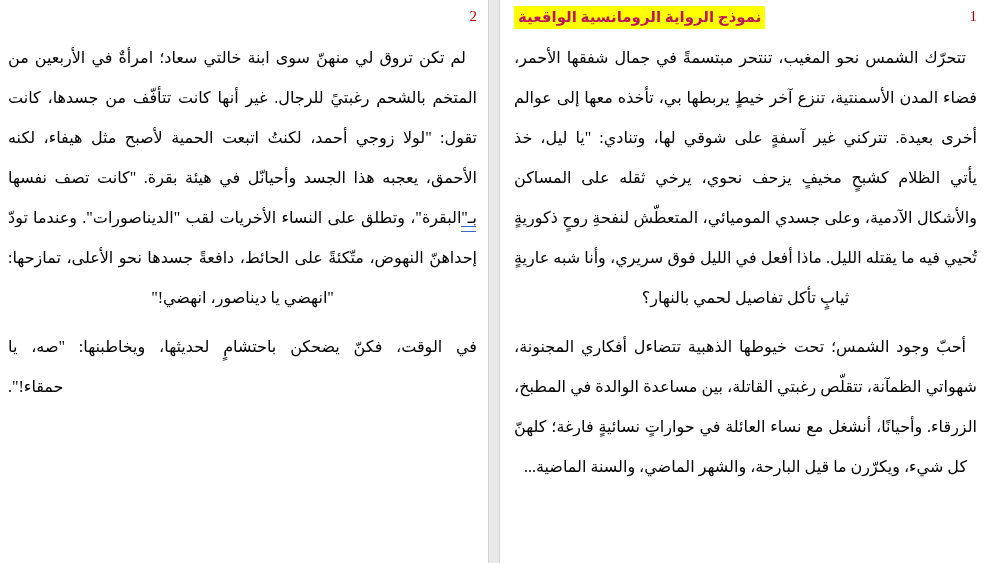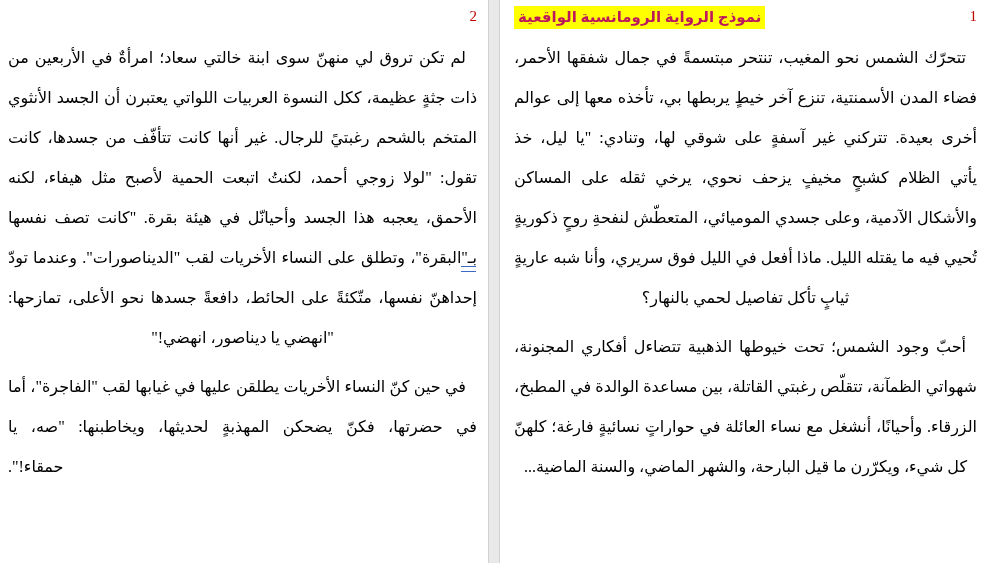--- a/index.html
+++ b/index.html
@@ -40,34 +40,32 @@
 
 <div class="screen">
 
   <div class="page page-left">
     <div class="page-header">
       <span class="page-number">2</span>
     </div>
     <div class="body">
       <div class="para">
         <div class="line indent">لم تكن تروق لي منهنّ سوى ابنة خالتي سعاد؛ امرأةٌ في الأربعين من عمرها،</div>
-        <div class="line">ذات جثةٍ عظيمة، ككل النسوة العربيات اللواتي يعتبرن أن الجسد الأنثوي</div>
         <div class="line">المتخم بالشحم رغبتيً للرجال. غير أنها كانت تتأفّف من جسدها، كانت</div>
         <div class="line">تقول: "لولا زوجي أحمد، لكنتُ اتبعت الحمية لأصبح مثل هيفاء، لكنه</div>
         <div class="line">الأحمق، يعجبه هذا الجسد وأحيانّل في هيئة بقرة. "كانت تصف نفسها</div>
         <div class="line">
           <span>بـ"البقرة"، وتطلق على النساء الأخريات لقب "الديناصورات". وعندما تودّ</span>
           <span class="grammar-mark"></span>
         </div>
-        <div class="line">إحداهنّ نفسها، متّكئةً على الحائط، دافعةً جسدها نحو الأعلى، تمازحها:</div>
+        <div class="line">إحداهنّ النهوض، متّكئةً على الحائط، دافعةً جسدها نحو الأعلى، تمازحها:</div>
         <div class="line center">"انهضي يا ديناصور، انهضي!"</div>
       </div>
       <div class="para para-2">
-        <div class="line indent">في حين كنّ النساء الأخريات يطلقن عليها في غيابها لقب "الفاجرة"، أما</div>
-        <div class="line">في حضرتها، فكنّ يضحكن المهذبةٍ لحديثها، ويخاطبنها: "صه، يا</div>
+        <div class="line">في الوقت، فكنّ يضحكن باحتشامٍ لحديثها، ويخاطبنها: "صه، يا</div>
         <div class="line left">حمقاء!".</div>
       </div>
     </div>
   </div>
 
   <div class="page-gap"></div>
 
   <div class="page page-right">
     <div class="page-header">
       <span class="page-number">1</span>

